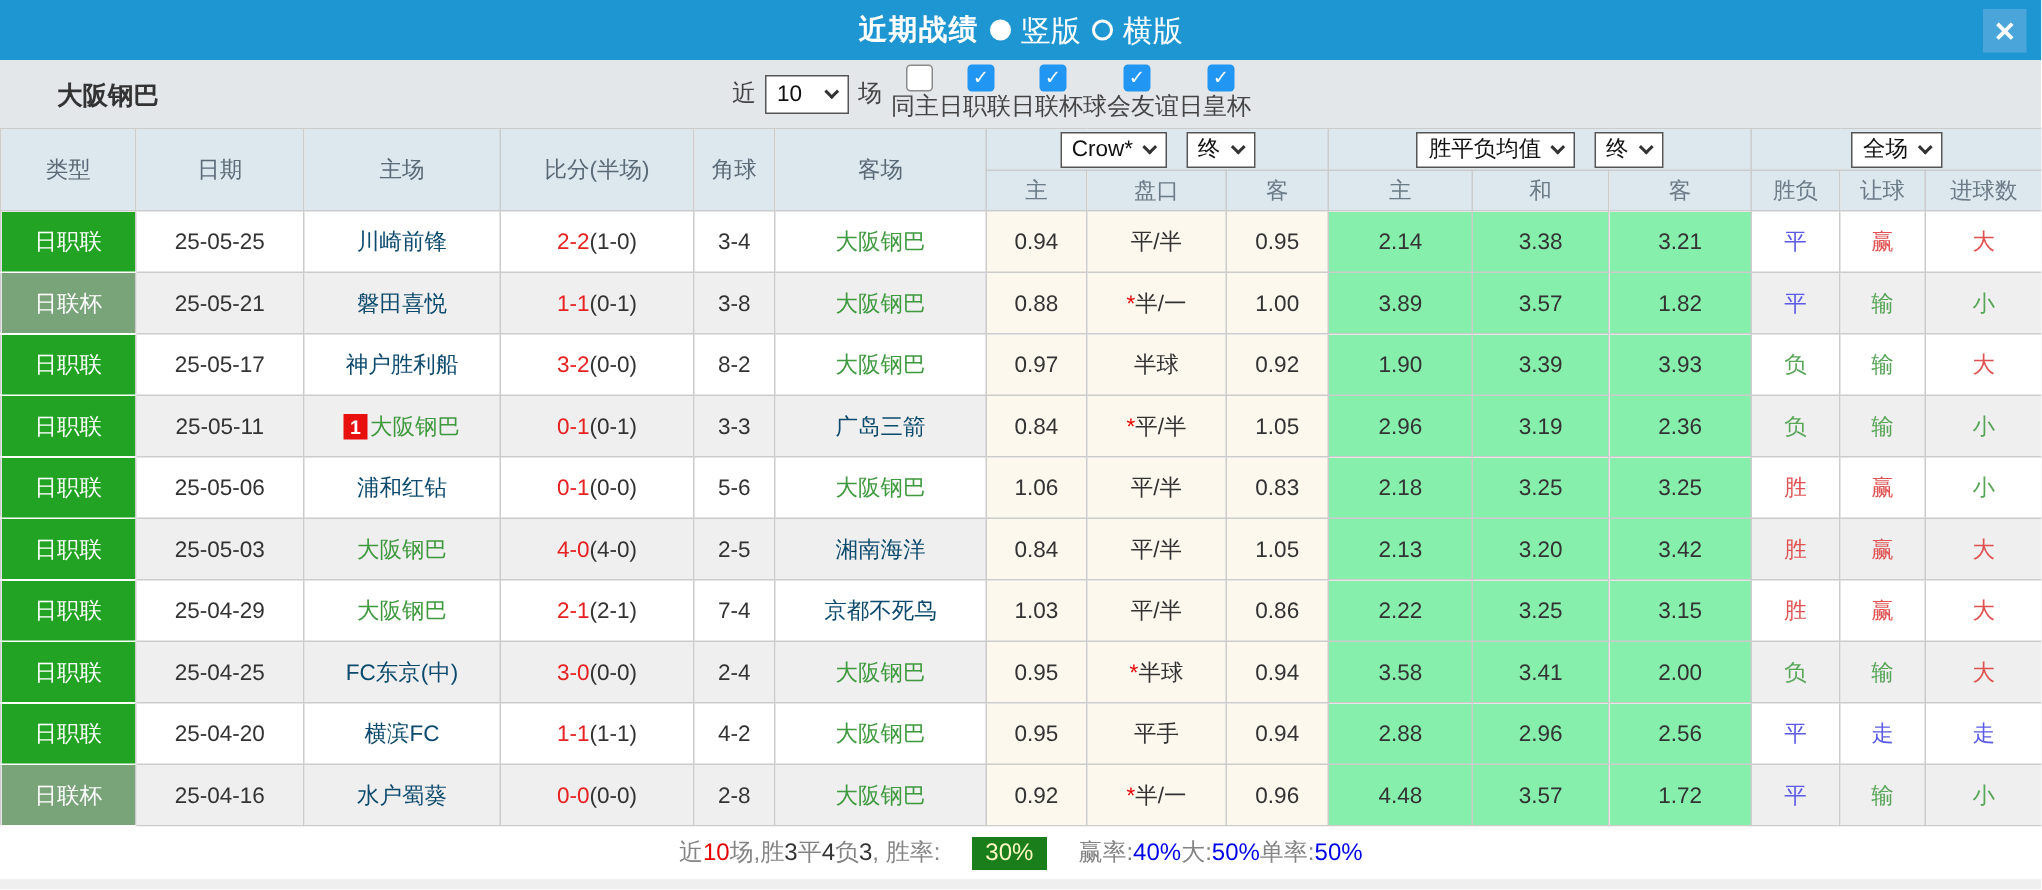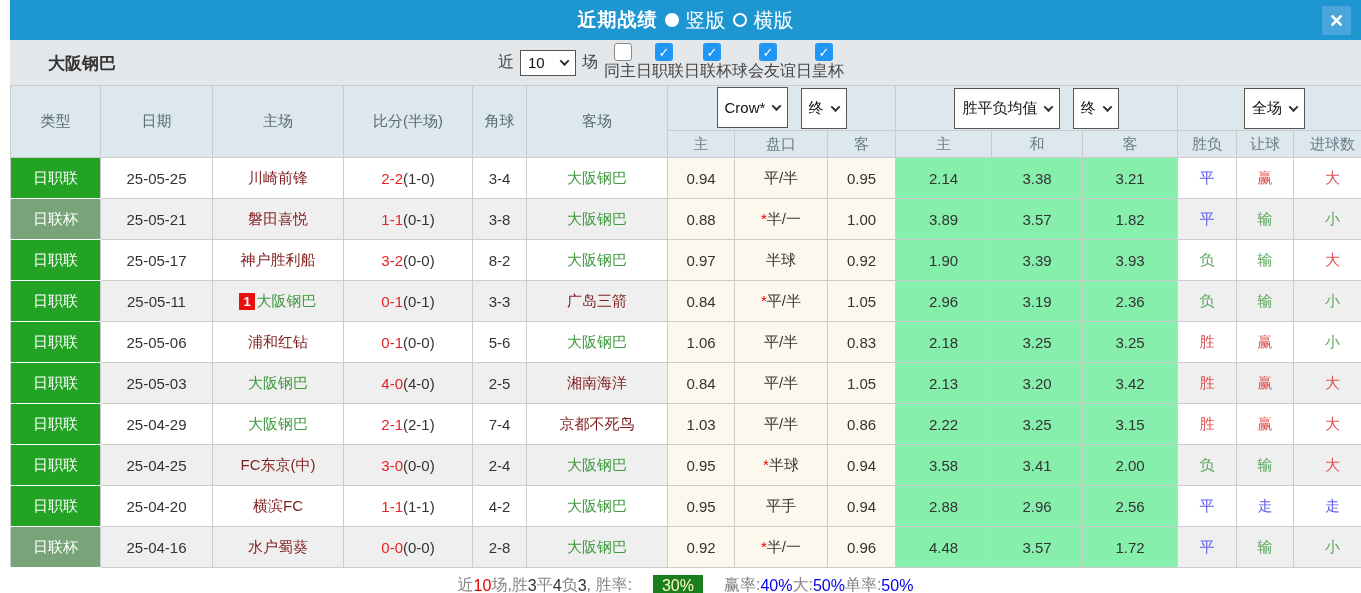--- a/index.html
+++ b/index.html
@@ -1,17 +1,17 @@
 <!DOCTYPE html>
 <html><head>
 <meta charset="utf-8">
 <style>
   * { box-sizing: border-box; margin: 0; padding: 0; }
   html,body { width:1361px; background:#fff; font-family:"Liberation Sans","DejaVu Sans",sans-serif; }
-  .window { width:1361px; height:593px; overflow:hidden; background:#fff;padding-left:10px; }
+  .window { width:1361px; height:593px; overflow:hidden; background:#fff; }
 
   
   .titlebar { height:40px; background:#1e96d2; position:relative; display:flex; align-items:center; justify-content:center; }
   .titlebar-group { display:flex; align-items:center; gap:7px; color:#fff; }
   .tb-title { font-size:19px; font-weight:bold; letter-spacing:1px; }
   .radio { width:14px; height:14px; border-radius:50%; display:inline-block; }
   .radio.filled { background:#fff; }
   .radio.hollow { background:transparent; border:2.5px solid #fff; }
   .radio-label { font-size:20px; }
   .close-btn { position:absolute; right:10px; top:6px; width:29px; height:29px; background:#4aa6da;
@@ -32,30 +32,30 @@
   .chk .box.off { background:#fff; border:1px solid #8a8a8a; }
   .chk .lbl { font-size:16px; color:#444; }
 
   
   table { width:1361px; border-collapse:collapse; table-layout:fixed; }
   th, td { border:1px solid #ccc; text-align:center; overflow:hidden; white-space:nowrap; }
   thead th { background:#dce7ee; color:#5a6a76; font-weight:normal; font-size:15px; }
   tr.hdr-drop th { height:28px; }
   tr.hdr-sub th { height:27px; color:#6b7b87; }
   .drop-cell { padding:1px 0; }
-  .drop-cell .select { margin:0 4px; height:41px; }
+  .drop-cell .select { margin:0 4px; height:24px; }
   tbody tr { height:41px; }
   tbody tr.odd  td { background:#fff; }
   tbody tr.even td { background:#efefef; }
   td { font-size:15px; color:#333; }
   td.type { color:#fff; font-size:15px; border-color:#fff #ccc #fff #ccc; }
   tbody tr td.type.t-league { background:#23a323; }
   tbody tr td.type.t-cup    { background:#79a479; }
   .team-self { color:#3f9a3f; }
-  .team-opp  { color:#7f1d1d; }
+  .team-opp  { color:#0c4a6e; }
   .rank-badge { display:inline-block; background:#e80f0f; color:#fff; font-size:13px; font-weight:bold;
     padding:0 4px; margin-right:2px; line-height:17px; }
   .score-ft { color:#e62222; }
   .score-ht { color:#333; }
   tbody tr td.cream { background:#fdf8ee; }
   tbody tr td.lblue { background:#86efac; }
   .star { color:#e60000; }
   .res-red   { color:#e05252; }
   .res-green { color:#57a557; }
   .res-blue  { color:#5b5be6; }

